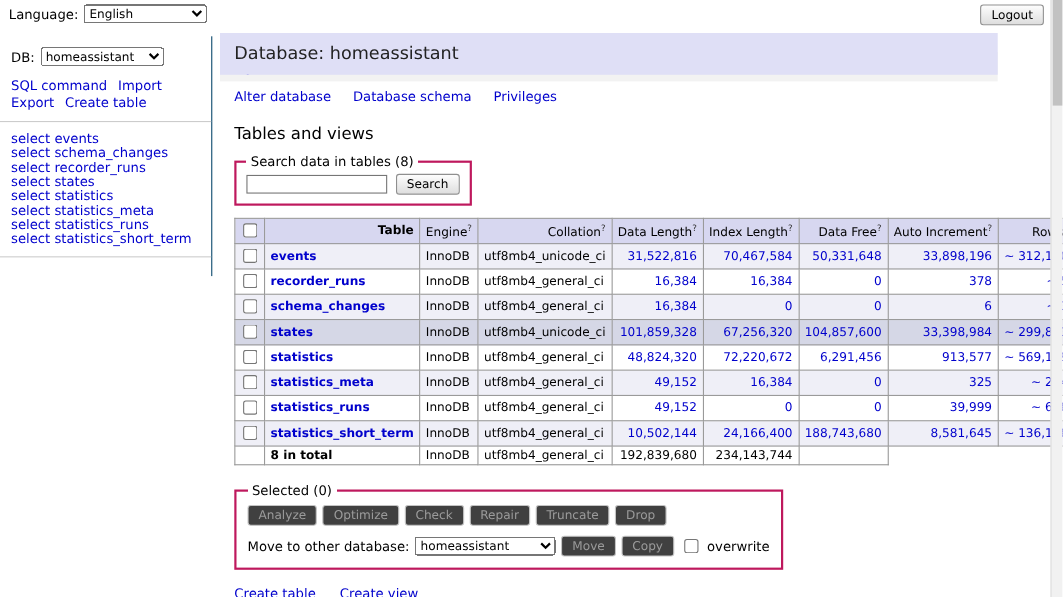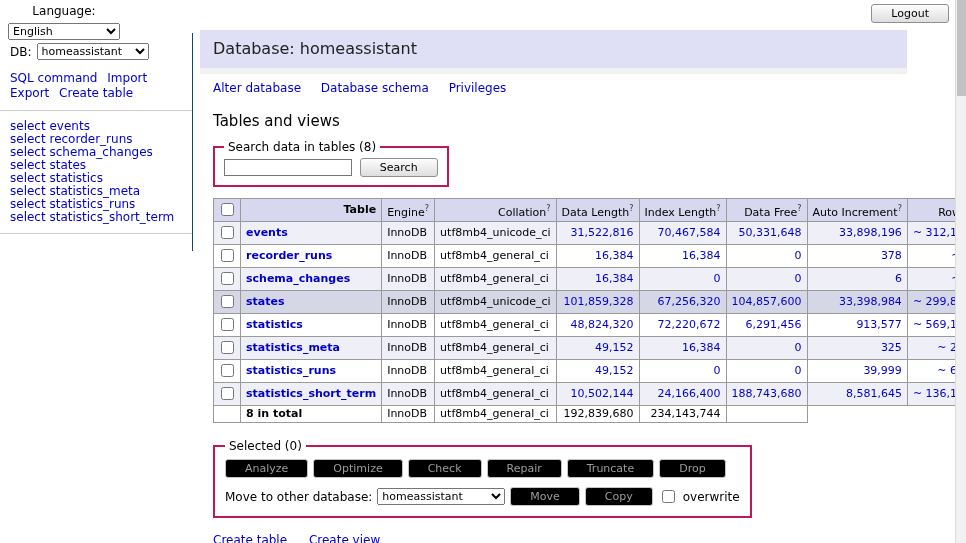--- a/index.html
+++ b/index.html
@@ -5,24 +5,24 @@
   :root{
     --link:#0000cc; --title_bg:#dfdff6; --thead_bg:#d7d7f0;
     --row_odd_bg:#efeff7; --row_hover_bg:#d5d7e6; --bar_bg:#f2f2f2; --border:#9a9a9a;
   }
   *{box-sizing:border-box;}
   body{width:966px;height:543px;margin:0;overflow:hidden;position:relative;
        font:12px "DejaVu Sans","Liberation Sans",sans-serif;color:#000;background:#fff;}
   a{color:var(--link);text-decoration:none;}
   select{font-family:inherit;font-size:11px;}
   .btn{font-family:inherit;font-size:11px;color:#000;background:linear-gradient(#fdfdfd,#dedede);
-       border:1px solid #8f8f8f;border-radius:3px;padding:2px 19px;}
-  .btn:disabled{color:#9b9b9b;background:#000000;border-color:#c4c4c4;}
-
-  .lang-row{position:absolute;top:4px;left:8px;display:flex;align-items:center;gap:5px;flex-direction:column;}
+       border:1px solid #8f8f8f;border-radius:3px;padding:2px 9px;}
+  .btn:disabled{color:#9b9b9b;background:#404040;border-color:#c4c4c4;}
+
+  .lang-row{position:absolute;top:4px;left:8px;display:flex;align-items:center;gap:5px;}
   .lang-row select{width:112px;}
   .breadcrumb{position:absolute;left:200px;top:0;width:707px;height:27px;background:var(--bar_bg);
        display:flex;align-items:center;gap:5px;padding-left:13px;margin-top:47px;}
   .logout{position:absolute;top:4px;right:17px;}
 
   .sidebar{position:absolute;left:0;top:33px;width:193px;}
   .sidebar-header{background:#ececec;border-bottom:1px solid #bbb;padding:6px 12px 7px;}
   .app-name{font-size:17px;font-style:italic;color:#7d7d7d;}
   .app-version{font-size:11px;color:#7d7d7d;margin-left:3px;}
   .sidebar-body{padding:10px 10px 8px;border-right:1px solid #0c4a6e;}
@@ -99,22 +99,22 @@
     </div>
     <p class="side-links">
       <a href="#">SQL command</a>
       <a href="#">Import</a>
       <a href="#">Export</a>
       <a href="#">Create table</a>
     </p>
     <hr class="divider">
     <p class="table-list">
       <a href="#">select events</a>
+      <a href="#">select schema_changes</a>
       <a href="#">select recorder_runs</a>
-      <a href="#">select schema_changes</a>
       <a href="#">select states</a>
       <a href="#">select statistics</a>
       <a href="#">select statistics_meta</a>
       <a href="#">select statistics_runs</a>
       <a href="#">select statistics_short_term</a>
     </p>
     <hr class="divider">
   </div>
 </div>
 

